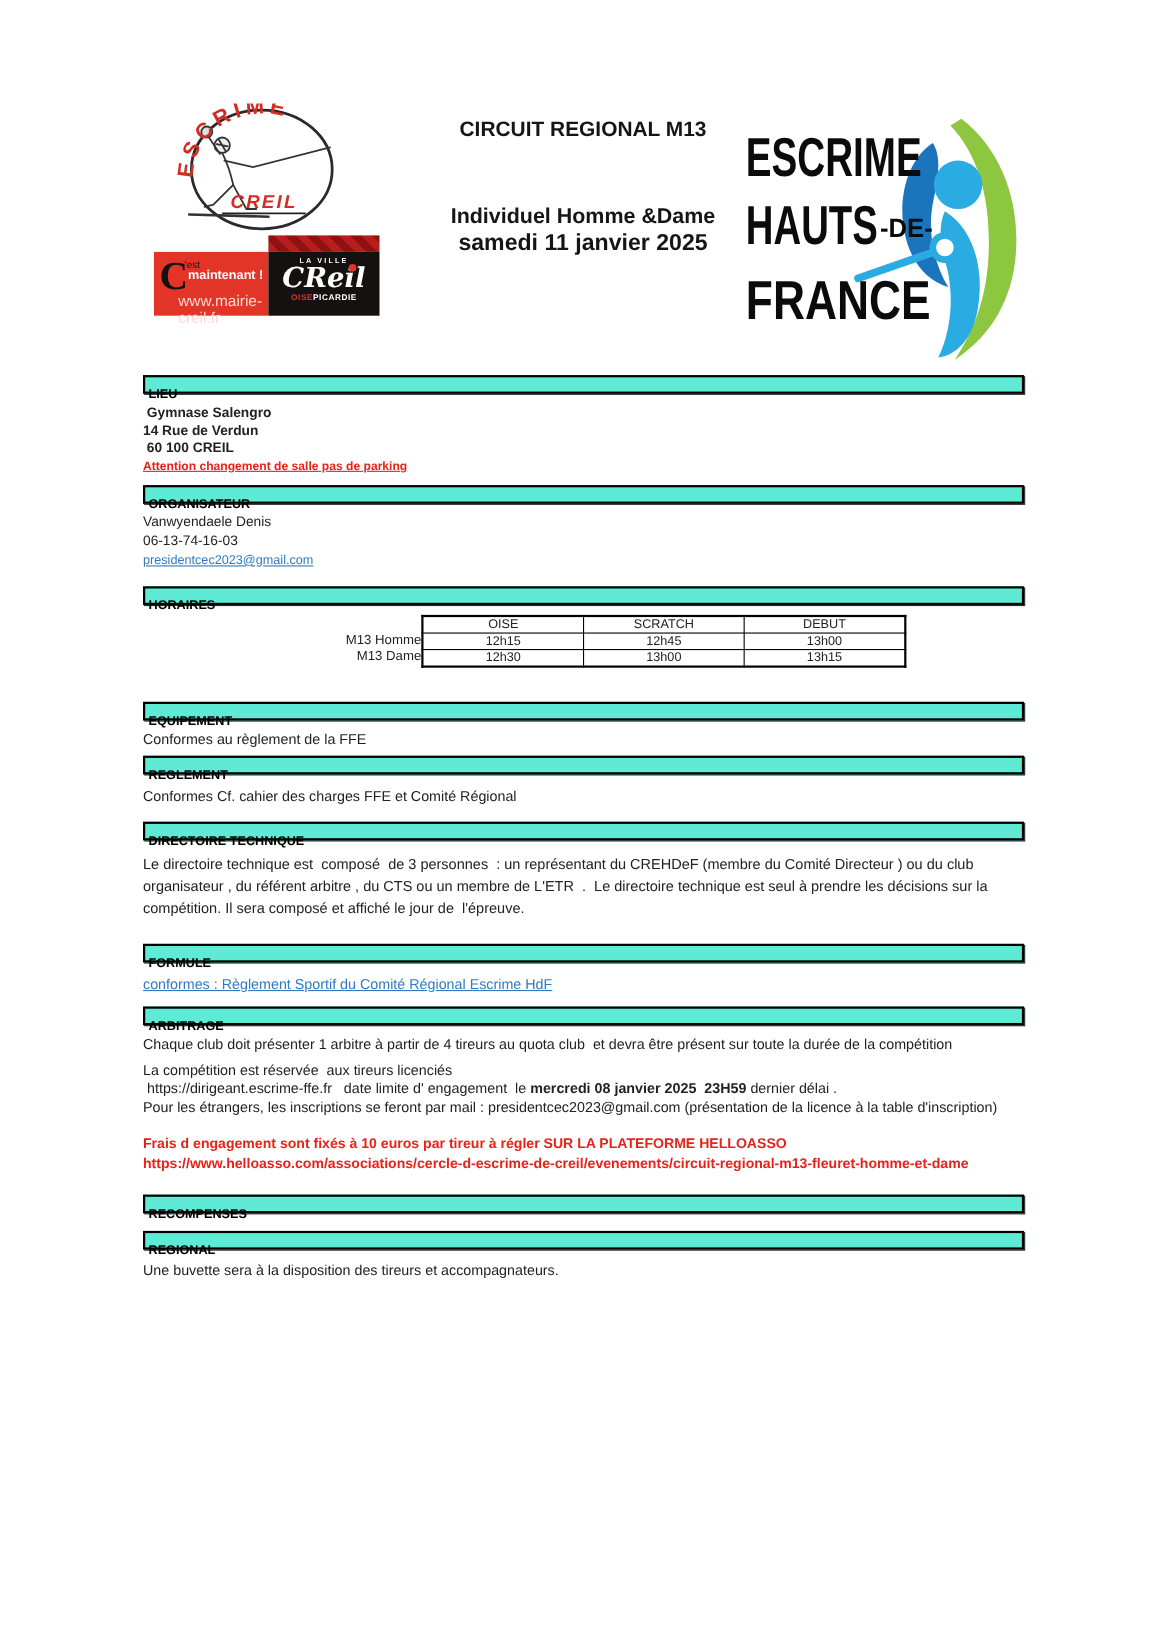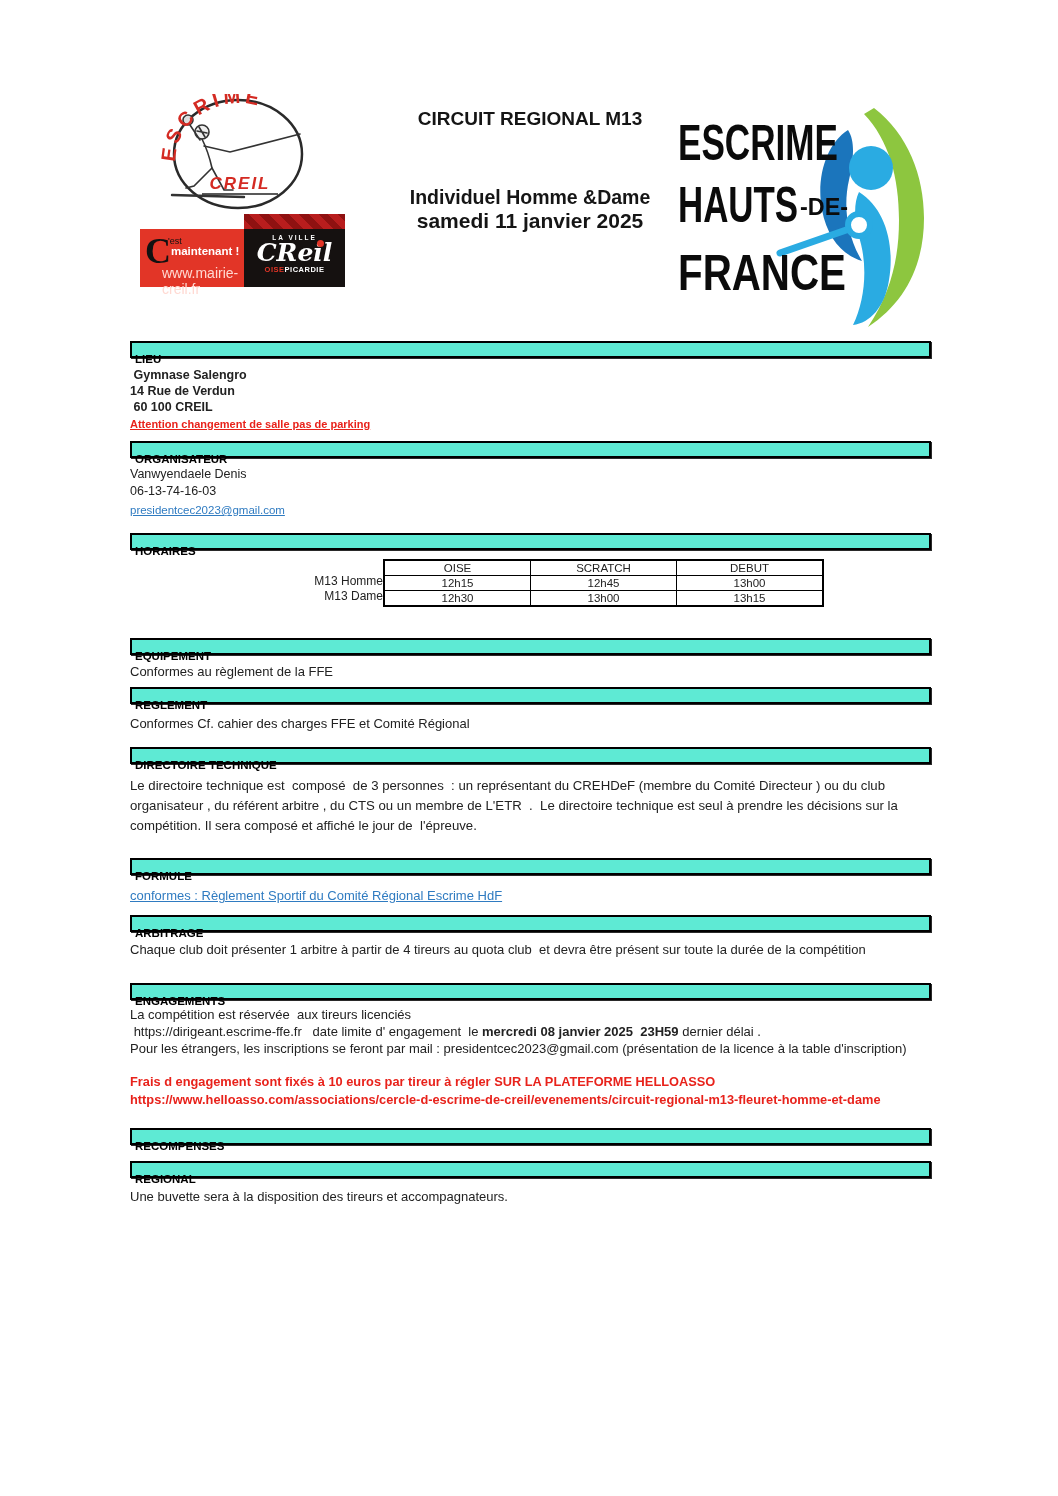--- a/index.html
+++ b/index.html
@@ -181,21 +181,20 @@
 
     <div class="bar mt15">DIRECTOIRE TECHNIQUE</div>
     <div class="para mt12">Le directoire technique est  composé  de 3 personnes  : un représentant du CREHDeF (membre du Comité Directeur ) ou du club organisateur , du référent arbitre , du CTS ou un membre de L'ETR  .  Le directoire technique est seul à prendre les décisions sur la compétition. Il sera composé et affiché le jour de  l'épreuve.</div>
 
     <div class="bar mt22">FORMULE</div>
     <div class="mt11"><a class="form-link">conformes : Règlement Sportif du Comité Régional Escrime HdF</a></div>
 
     <div class="bar mt11">ARBITRAGE</div>
     <div class="text-line mt10">Chaque club doit présenter 1 arbitre à partir de 4 tireurs au quota club  et devra être présent sur toute la durée de la compétition</div>
 
-    <div class="bar mt25">ENGAGEMENTS</div>
     <div class="mt6">
       <div class="eng-line">La compétition est réservée  aux tireurs licenciés</div>
       <div class="eng-line"><span> https://dirigeant.escrime-ffe.fr   date limite d' engagement  le </span><span class="eng-bold">mercredi 08 janvier 2025  23H59</span><span> dernier délai .</span></div>
       <div class="eng-line">Pour les étrangers, les inscriptions se feront par mail : presidentcec2023@gmail.com (présentation de la licence à la table d'inscription)</div>
     </div>
     <div class="mt16">
       <div class="fees-line">Frais d engagement sont fixés à 10 euros par tireur à régler SUR LA PLATEFORME HELLOASSO</div>
       <div class="fees-line"><a class="fees-link">https://www.helloasso.com/associations/cercle-d-escrime-de-creil/evenements/circuit-regional-m13-fleuret-homme-et-dame</a></div>
     </div>
 

